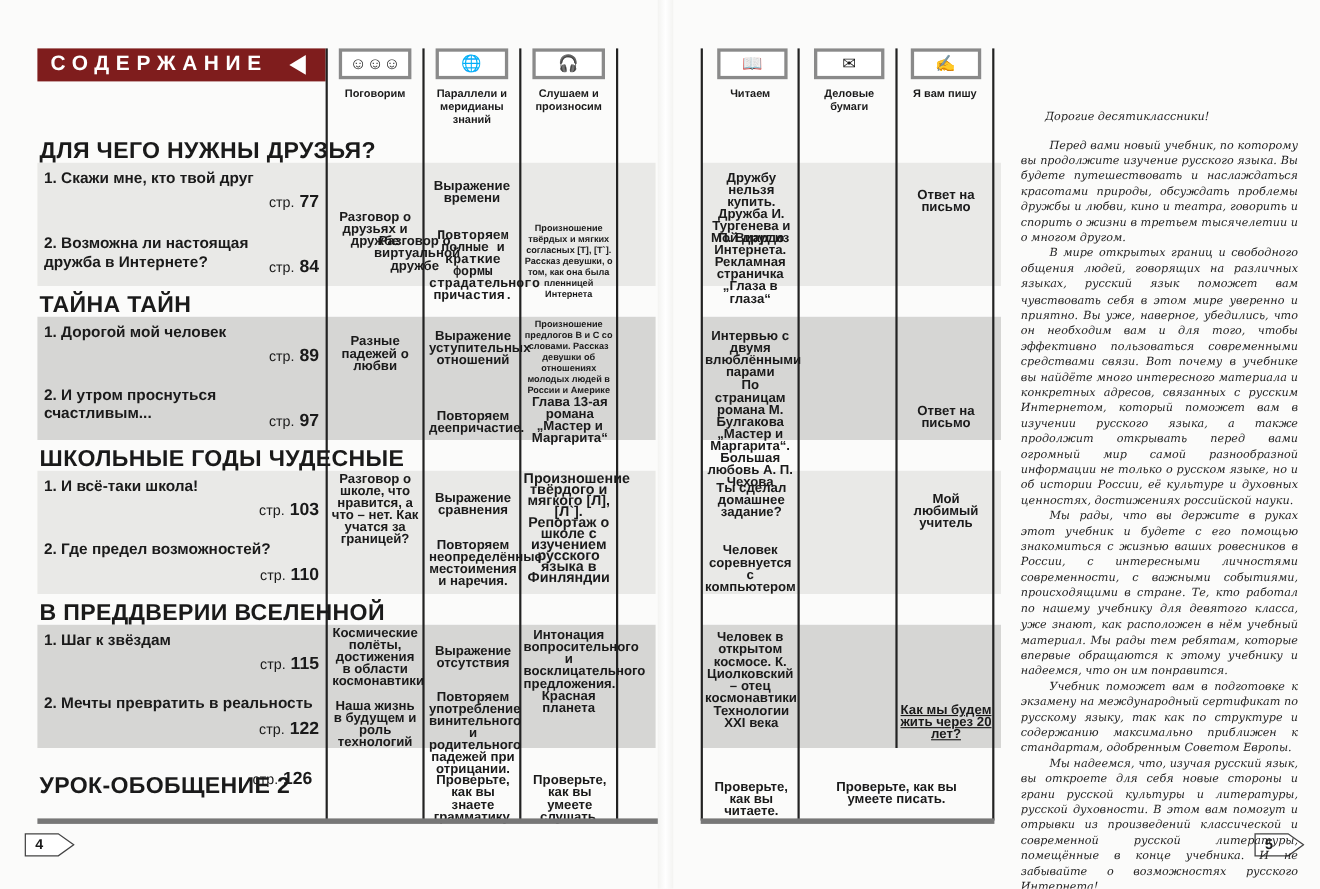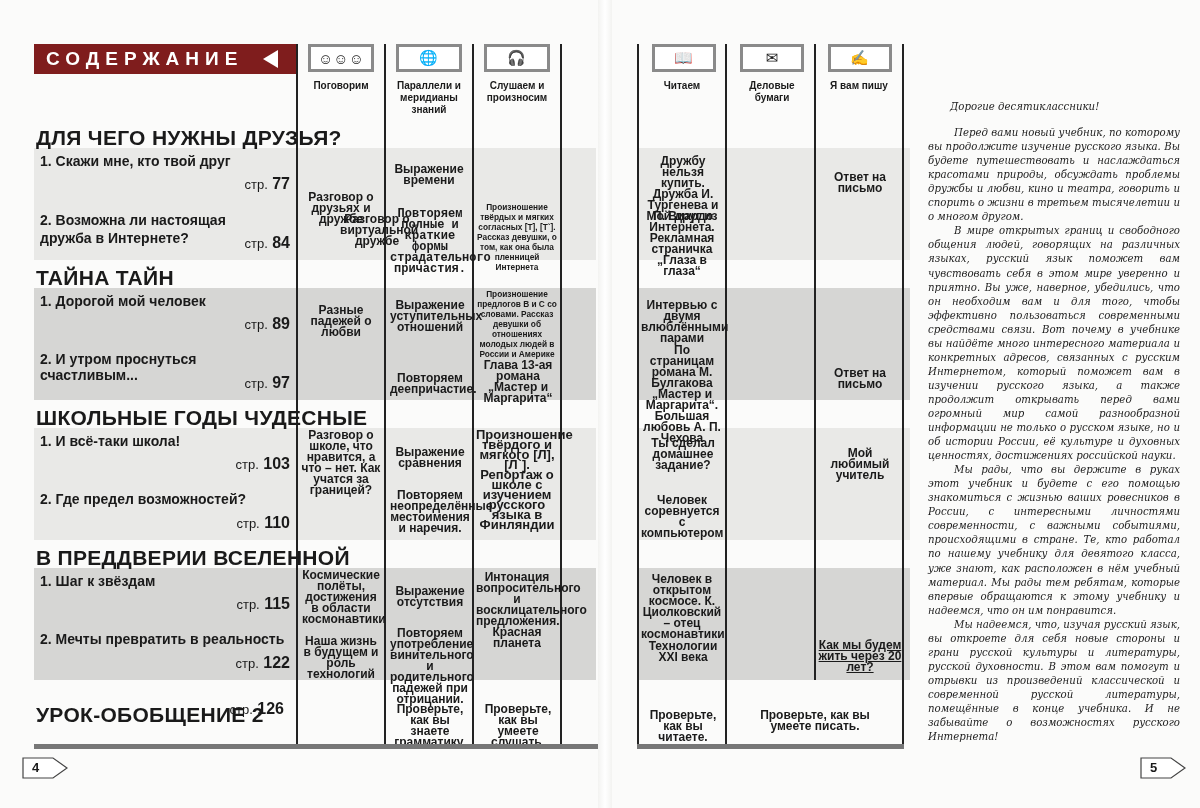--- a/index.html
+++ b/index.html
@@ -169,15 +169,16 @@
       <path d="M1 1 H31 L45 11 L31 21 H1 Z" fill="#fff" stroke="#444" stroke-width="1.2"></path>
     </svg>
   <span>5</span>
 </div>
 
 <div class="letter">
   <p class="greet">Дорогие десятиклассники!</p>
   <p>Перед вами новый учебник, по которому вы продолжите изучение русского языка. Вы будете путешествовать и наслаждаться красотами природы, обсуждать проблемы дружбы и любви, кино и театра, говорить и спорить о жизни в третьем тысячелетии и о многом другом.</p>
   <p>В мире открытых границ и свободного общения людей, говорящих на различных языках, русский язык поможет вам чувствовать себя в этом мире уверенно и приятно. Вы уже, наверное, убедились, что он необходим вам и для того, чтобы эффективно пользоваться современными средствами связи. Вот почему в учебнике вы найдёте много интересного материала и конкретных адресов, связанных с русским Интернетом, который поможет вам в изучении русского языка, а также продолжит открывать перед вами огромный мир самой разнообразной информации не только о русском языке, но и об истории России, её культуре и духовных ценностях, достижениях российской науки.</p>
   <p>Мы рады, что вы держите в руках этот учебник и будете с его помощью знакомиться с жизнью ваших ровесников в России, с интересными личностями современности, с важными событиями, происходящими в стране. Те, кто работал по нашему учебнику для девятого класса, уже знают, как расположен в нём учебный материал. Мы рады тем ребятам, которые впервые обращаются к этому учебнику и надеемся, что он им понравится.</p>
+  <p>Учебник поможет вам в подготовке к экзамену на международный сертификат по русскому языку, так как по структуре и содержанию максимально приближен к стандартам, одобренным Советом Европы.</p>
   <p>Мы надеемся, что, изучая русский язык, вы откроете для себя новые стороны и грани русской культуры и литературы, русской духовности. В этом вам помогут и отрывки из произведений классической и современной русской литературы, помещённые в конце учебника. И не забывайте о возможностях русского Интернета!</p>
 
 </div>
 
 </body></html>

